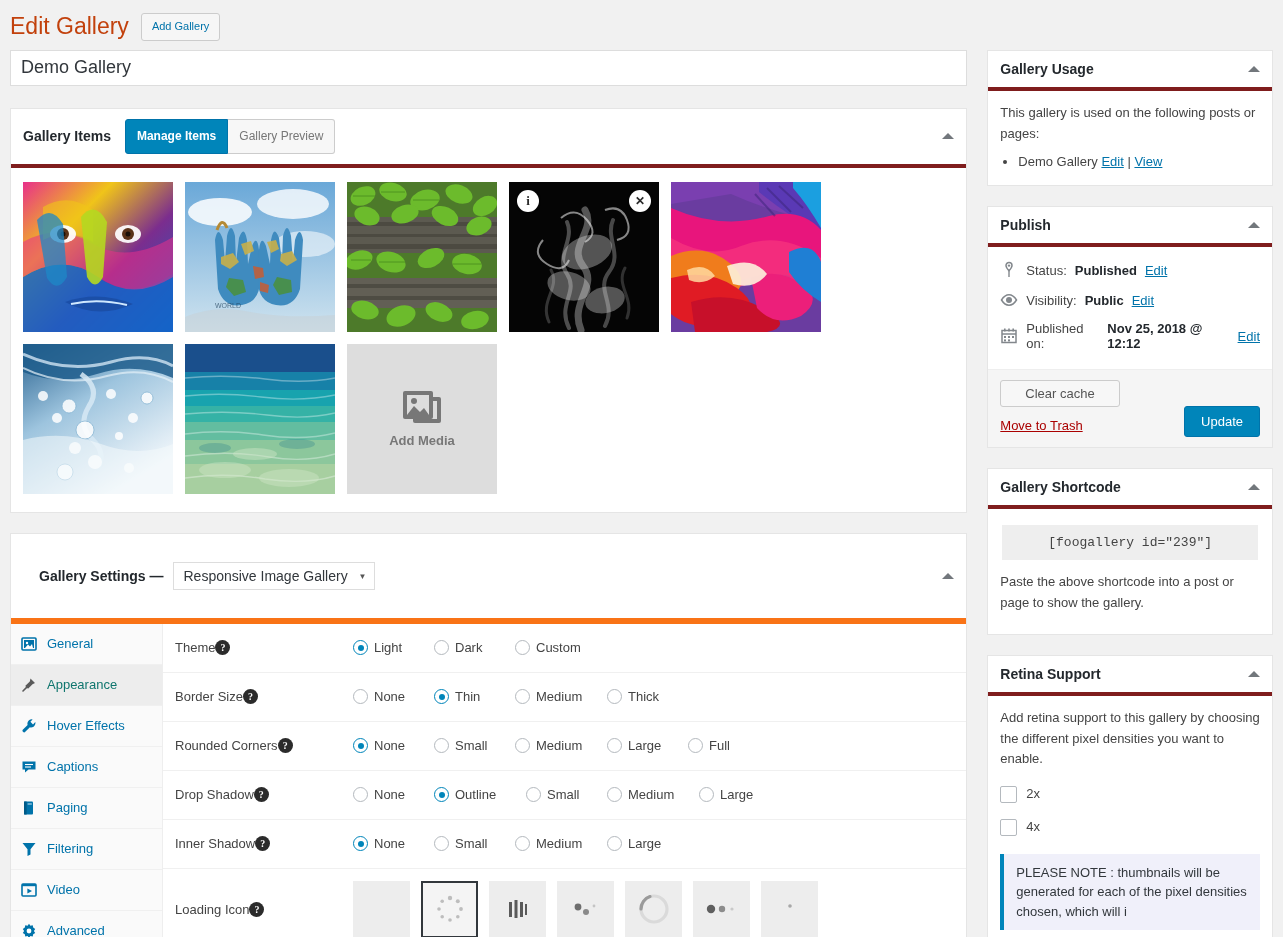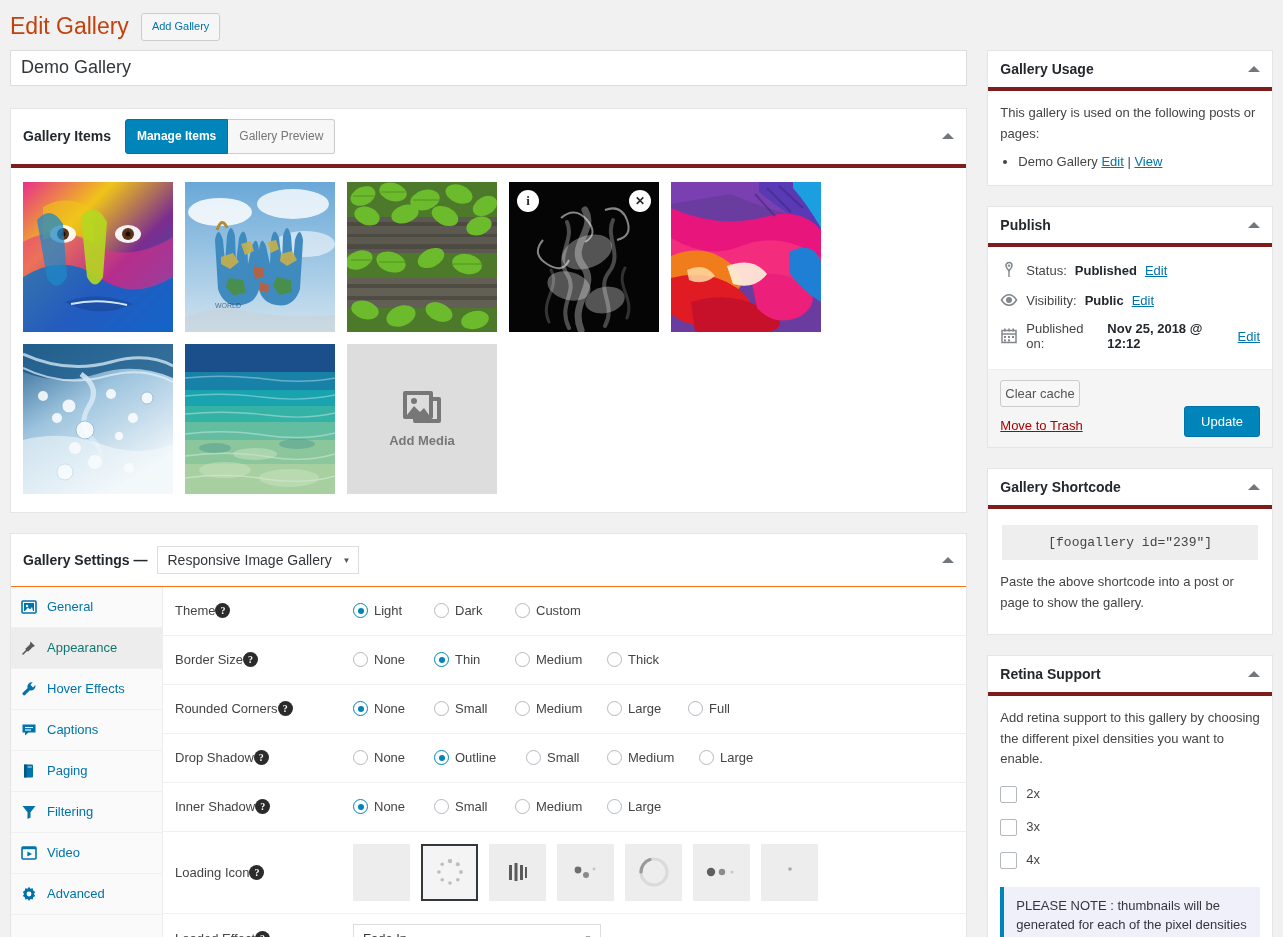--- a/index.html
+++ b/index.html
@@ -94,21 +94,21 @@
   .add-media {
     width: 150px; height: 150px; background: #ddd;
     display: flex; flex-direction: column; align-items: center;
     justify-content: center; cursor: pointer; gap: 0;
   }
   .add-media-label { font-size: 13px; font-weight: bold; color: #777; }
 
   
   .gs-head {
     display: flex; align-items: center; gap: 10px;
-    padding: 12px; border-bottom: 1px solid #f97316; position: relative;
+    padding: 28px; border-bottom: 6px solid #f97316; position: relative;
   }
   .gs-select {
     border: 1px solid #ddd; background: #fff; padding: 5px 26px 5px 9px;
     font-size: 14px; color: #32373c; cursor: pointer;
     font-family: "Liberation Sans", sans-serif;
     appearance: none; -webkit-appearance: none; position: relative;
   }
   .sel-wrap { position: relative; display: inline-block; }
   .sel-wrap::after {
     content: "\25BC"; position: absolute; right: 9px; top: 50%;
@@ -183,21 +183,21 @@
   }
   .pub-ico { width: 18px; height: 18px; flex: none; color: #82878c; }
   .pub-row b { color: #23282d; }
   .pub-actions {
     display: flex; align-items: flex-start; justify-content: space-between;
     background: #f5f5f5; border-top: 1px solid #eee;
     padding: 10px 12px; margin-top: 8px; min-height: 74px;
   }
   .clear-cache {
     font-size: 13px; color: #555; background: #f7f7f7;
-    border: 1px solid #ccc; border-radius: 3px; padding: 5px 4px;
+    border: 1px solid #ccc; border-radius: 3px; padding: 5px 24px;
     cursor: pointer; display: block; margin-bottom: 9px;
   }
   .trash-link {
     color: #a00; text-decoration: underline; font-size: 13px; cursor: pointer;
   }
   .update-btn {
     background: #0085ba; border: 1px solid #0073aa; border-radius: 3px;
     color: #fff; font-size: 13px; font-weight: normal;
     padding: 7px 16px; cursor: pointer; margin-top: 26px;
   }
@@ -865,24 +865,20 @@
           <span class="toggle-arrow"></span>
         </div>
         <div class="sb-body">
           <p>Add retina support to this gallery by choosing the different pixel densities you want to enable.</p>
           <label class="chk-row">
             <span class="chk"></span>
             <span>2x</span>
           </label>
           <label class="chk-row">
             <span class="chk"></span>
-            <span>3x</span>
-          </label>
-          <label class="chk-row">
-            <span class="chk"></span>
             <span>4x</span>
           </label>
           <div class="notice">PLEASE NOTE : thumbnails will be generated for each of the pixel densities chosen, which will i</div>
         </div>
       </div>
 
     </div>
   </div>
 </div>
 

